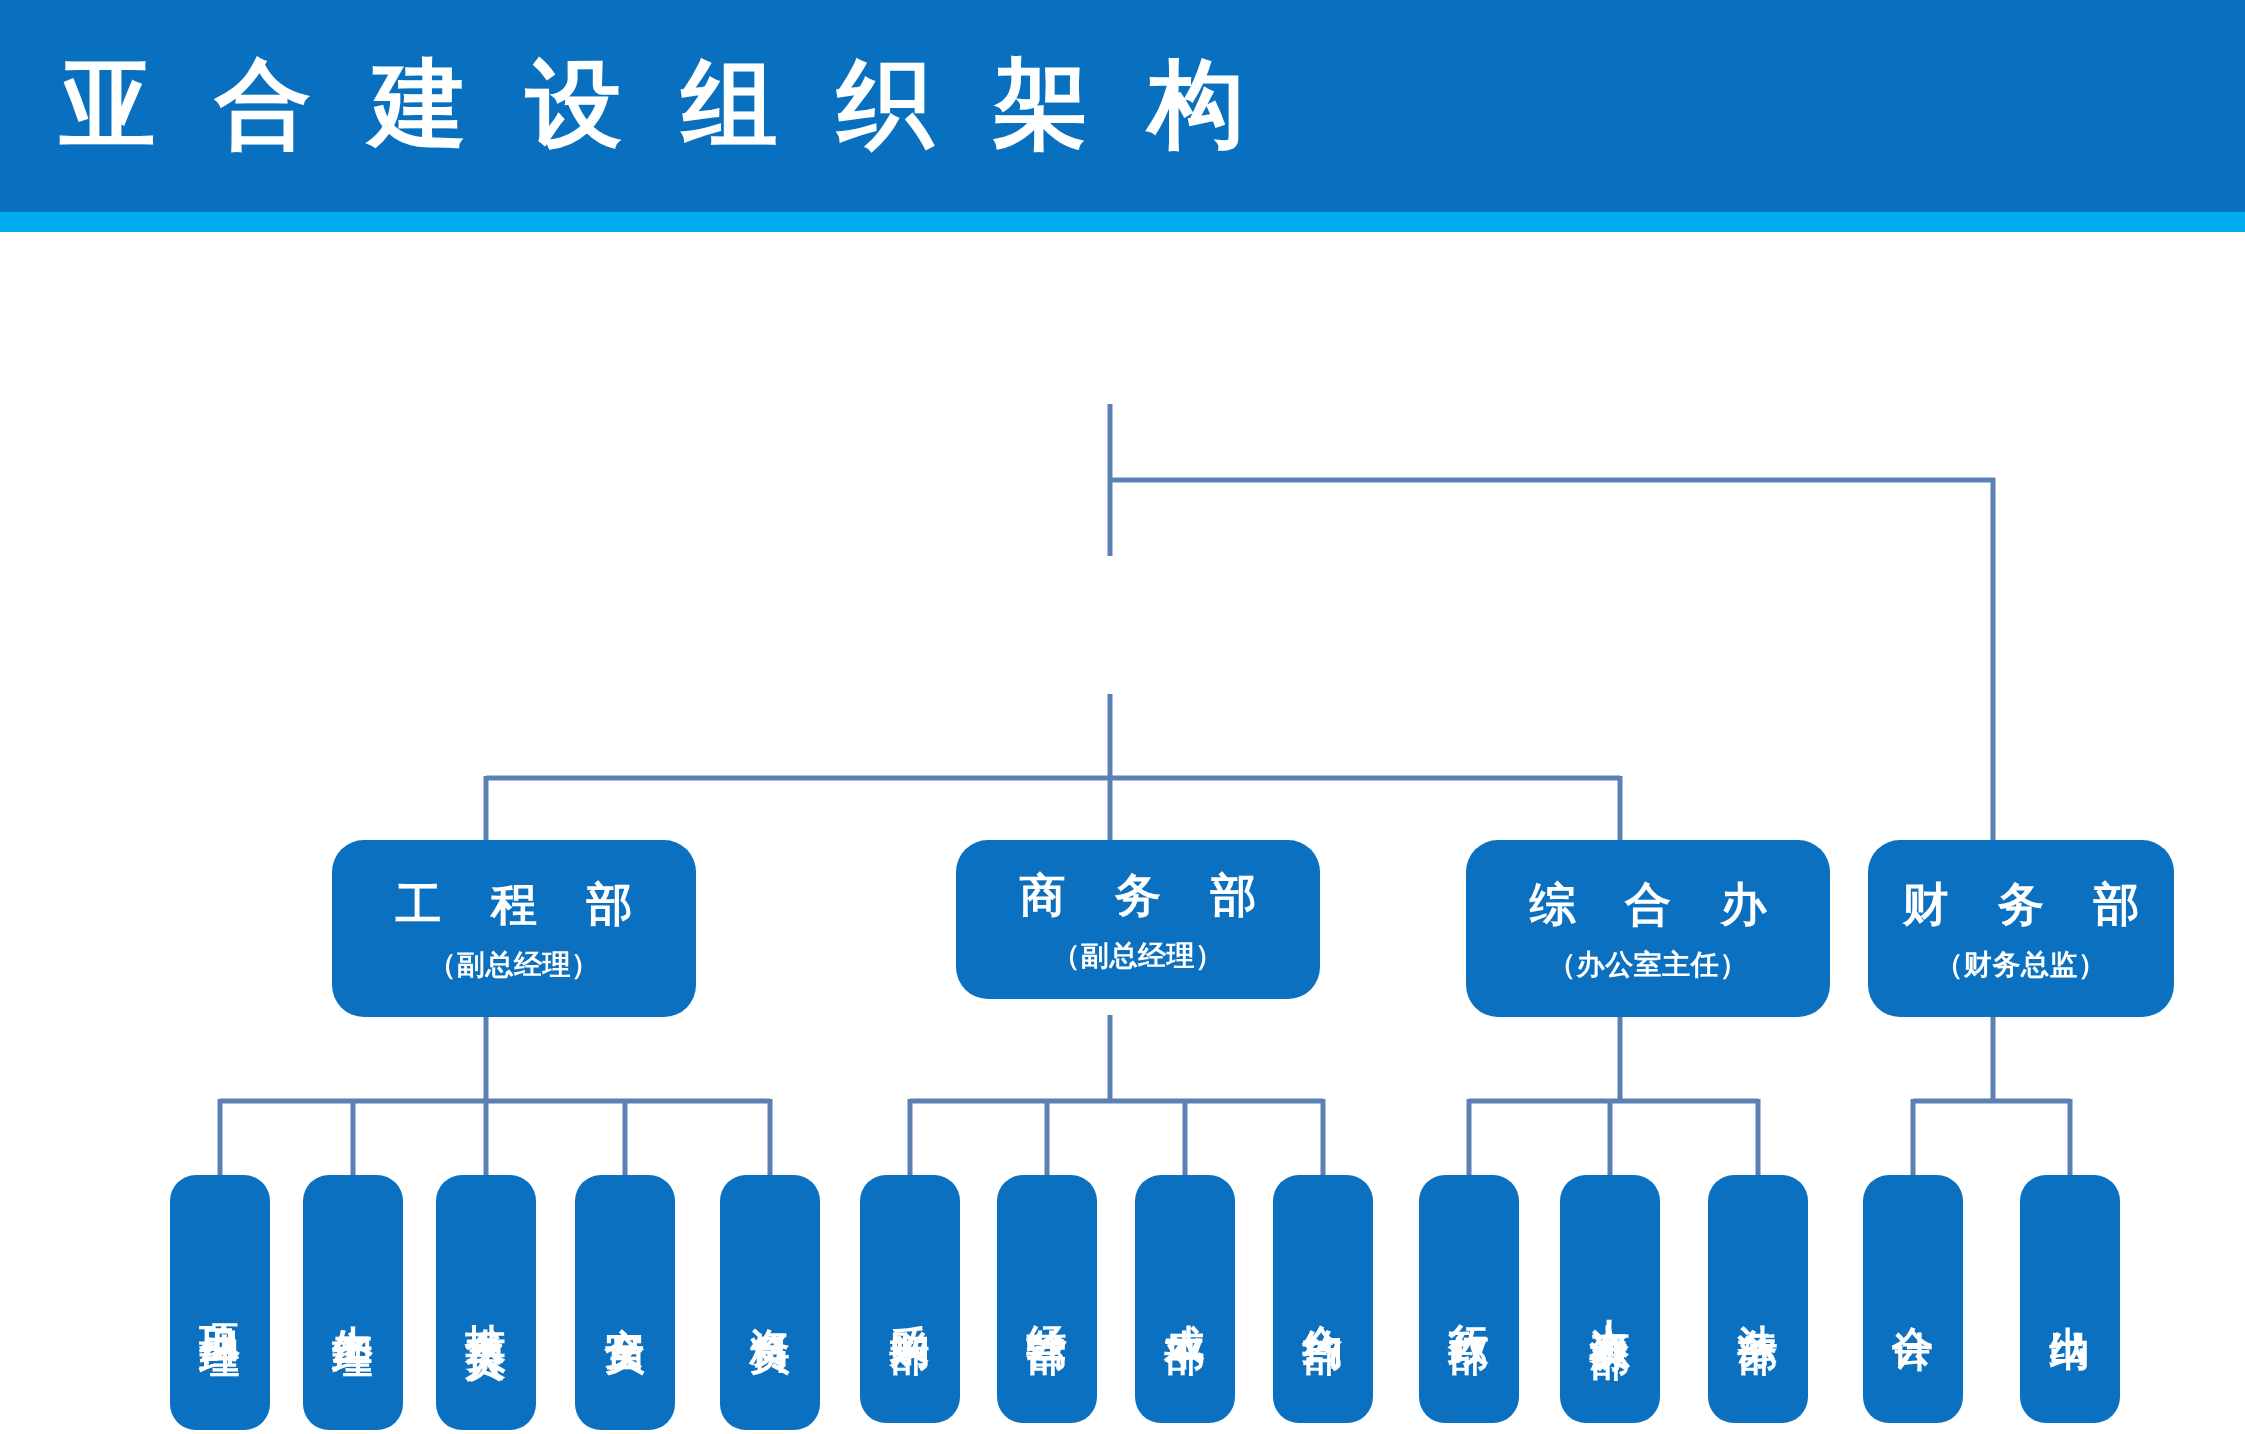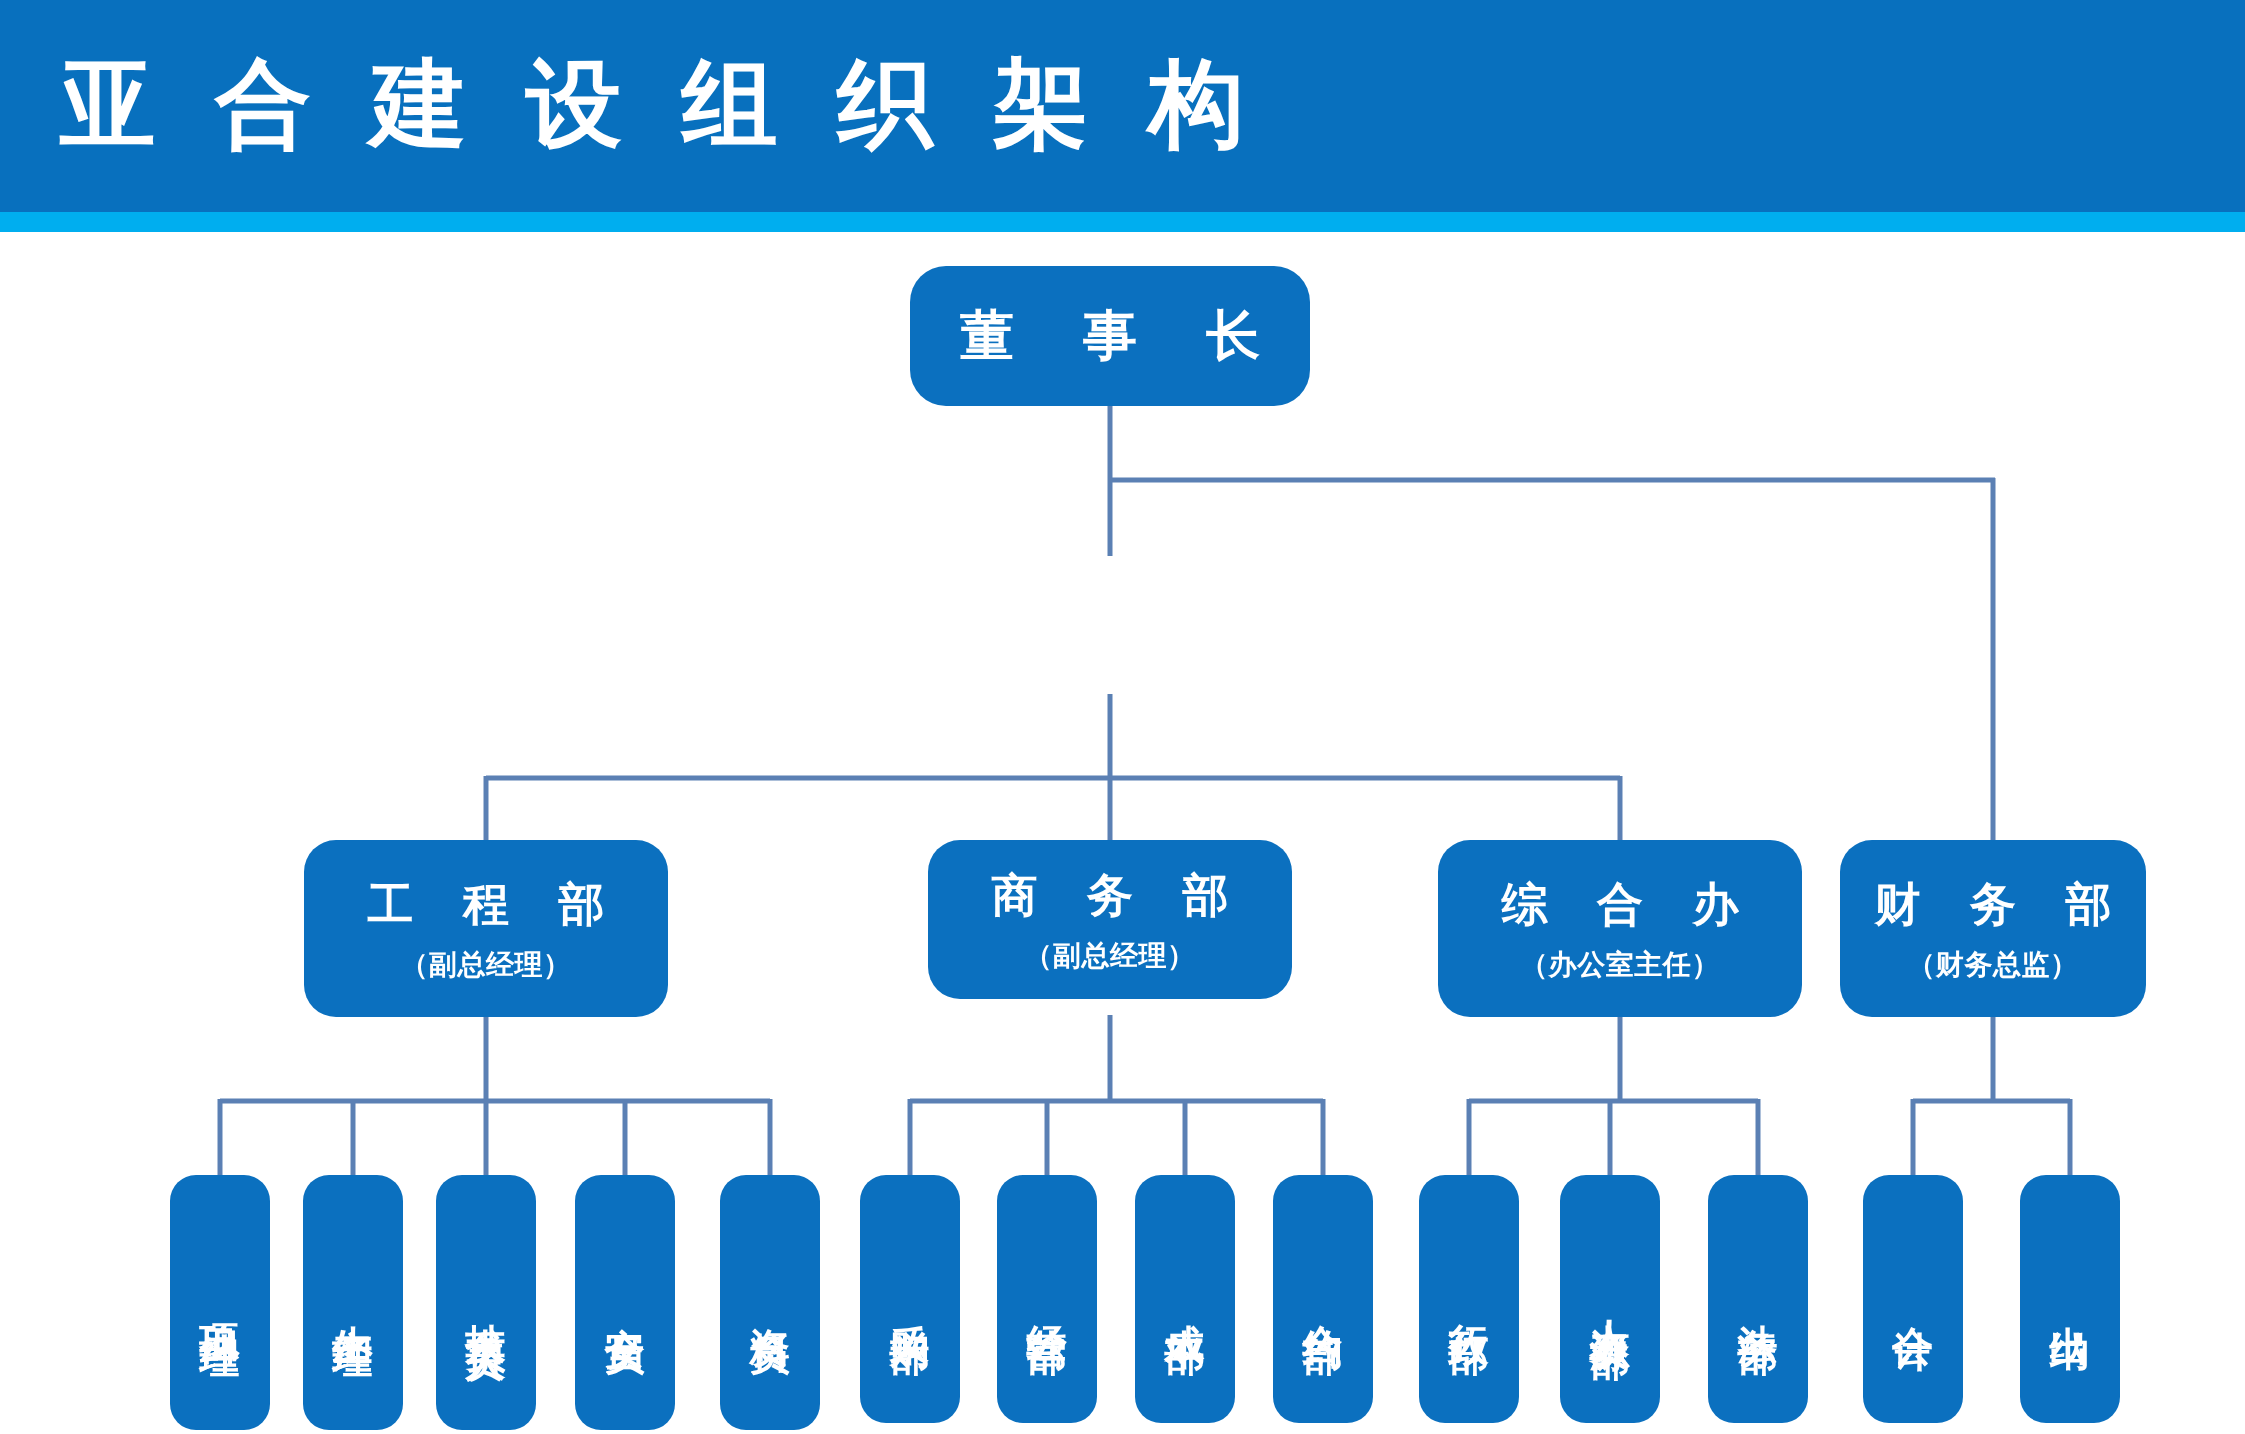--- a/index.html
+++ b/index.html
@@ -37,21 +37,21 @@
   .cl{stroke:var(--line);stroke-width:5;fill:none;}
 
   
   .node{
     position:absolute;background:var(--node);color:var(--txt);
     display:flex;align-items:center;justify-content:center;
     text-align:center;
   }
   .lvl-top{border-radius:36px;}
   .lvl-top span{font-size:54px;font-weight:bold;letter-spacing:.5em;padding-left:.5em;white-space:nowrap;}
-  .dept{border-radius:32px;flex-direction:column;gap:10px;}
+  .dept{border-radius:32px;flex-direction:column;gap:10px;margin-left:28px;}
   .dept .dept-title{font-size:46px;font-weight:bold;letter-spacing:.4em;padding-left:.4em;white-space:nowrap;}
   .dept .dept-sub{font-size:28px;font-weight:700;letter-spacing:.02em;white-space:nowrap;}
   .leaf{border-radius:26px;}
   .leaf span{
     writing-mode:vertical-rl;text-orientation:upright;
     font-size:40px;font-weight:bold;letter-spacing:.12em;line-height:1;
     white-space:nowrap;
   }
 </style>
 </head>
@@ -97,23 +97,20 @@
     <line class="cl" x1="1323" y1="1099" x2="1323" y2="1178"></line>
 
     <line class="cl" x1="1469" y1="1099" x2="1469" y2="1178"></line>
     <line class="cl" x1="1610" y1="1101" x2="1610" y2="1178"></line>
     <line class="cl" x1="1758" y1="1099" x2="1758" y2="1178"></line>
 
     <line class="cl" x1="1913" y1="1099" x2="1913" y2="1178"></line>
     <line class="cl" x1="2070" y1="1099" x2="2070" y2="1178"></line>
   </svg>
 
-  <div class="node lvl-top" style="left:910px;top:266px;width:400px;height:140px;">
-    <span>董 事 长</span>
-  </div>
 
 
   <div class="node dept" style="left:304px;top:840px;width:364px;height:177px;">
     <div class="dept-title">工 程 部</div>
     <div class="dept-sub">（副总经理）</div>
   </div>
 
   <div class="node dept" style="left:928px;top:840px;width:364px;height:159px;">
     <div class="dept-title">商 务 部</div>
     <div class="dept-sub">（副总经理）</div>

